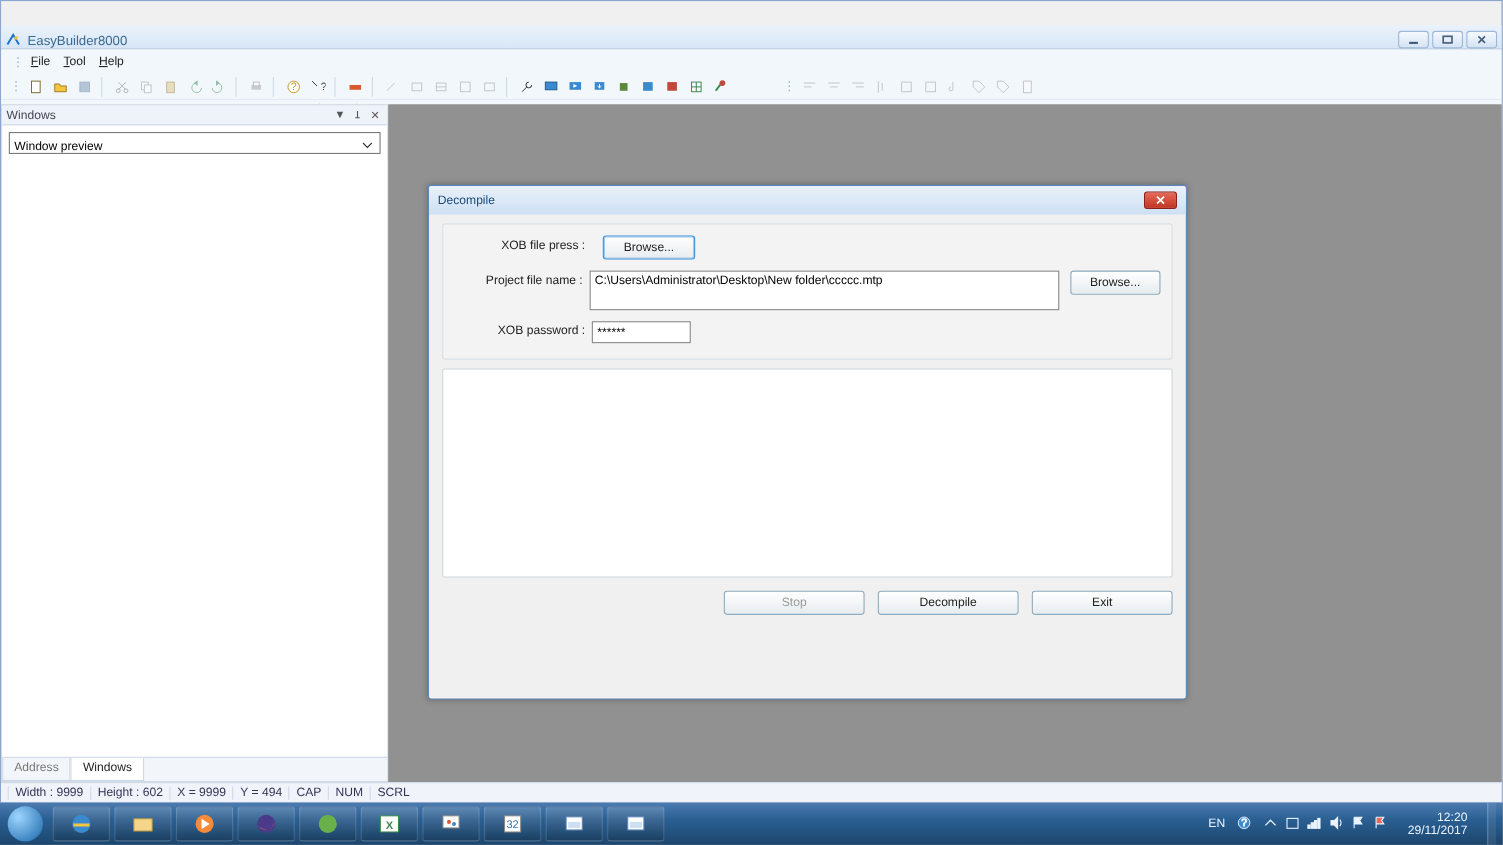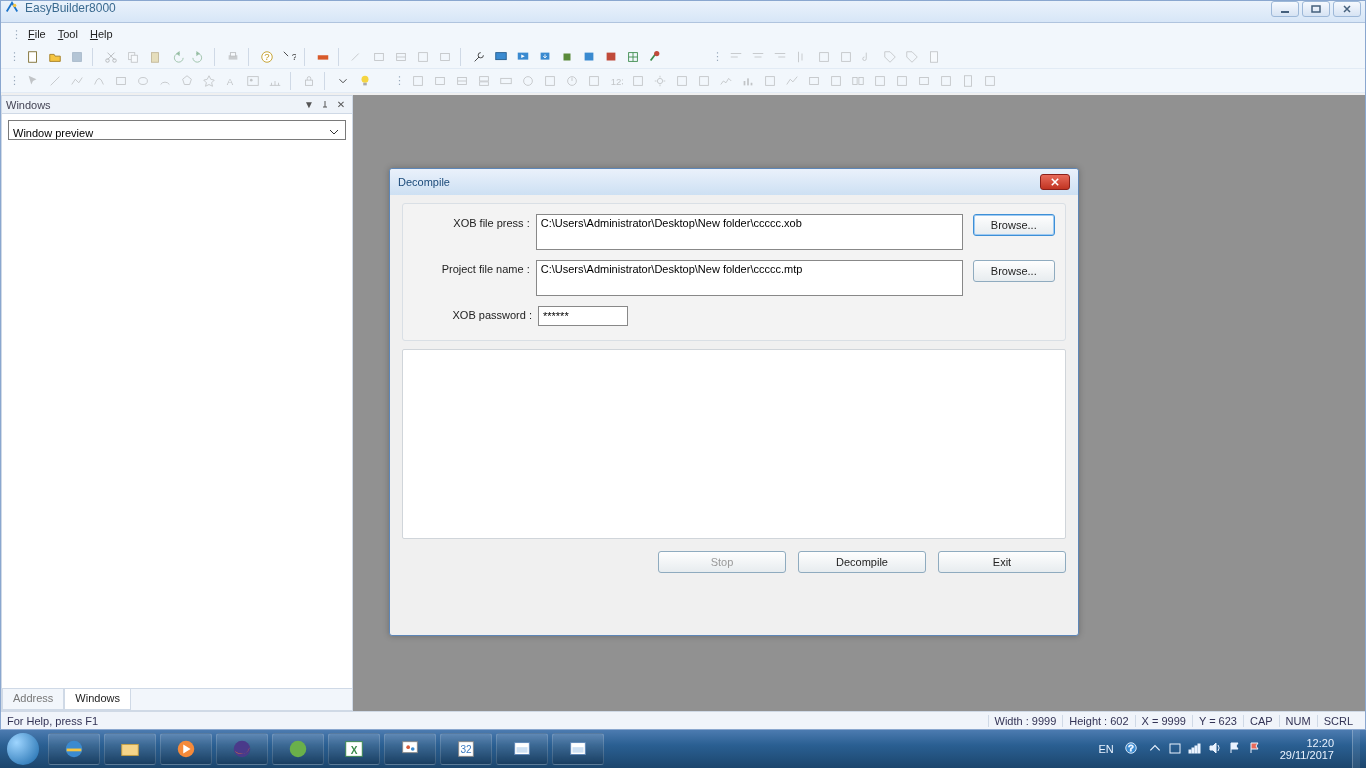--- a/index.html
+++ b/index.html
@@ -1,20 +1,20 @@
 <!DOCTYPE html>
 <html><head>
 <meta charset="utf-8">
 <style>
 * { box-sizing: border-box; margin: 0; padding: 0; font-family: 'Segoe UI', Tahoma, sans-serif; font-size: 11px; }
 html, body { width: 1366px; height: 768px; overflow: hidden; background: #919191; }
 
 .app-window { position: absolute; top: 0; left: 0; width: 1366px; height: 730px; background: #f0f0f0; border: 1px solid #8aa7cf; }
 
-.title-bar { height: 22px; background: linear-gradient(#eaf2fb,#d7e6f7); display: flex; align-items: flex-start; padding: 0 4px; color: #366; border-bottom: 1px solid #b0c4de;}
+.title-bar { height: 22px; background: linear-gradient(#eaf2fb,#d7e6f7); display: flex; align-items: flex-end; padding: 0 4px; color: #366; border-bottom: 1px solid #b0c4de; margin-top: 22px;}
 .title-bar .app-icon { width: 14px; height: 14px; margin-right: 6px; }
 .title-bar .title-text { flex: 1; color: #3a6a8f; font-size: 12px;}
 .title-bar .win-btn { width: 28px; height: 16px; margin-left: 3px; background: linear-gradient(#f6f9fe,#d6e3f3); border: 1px solid #9db8d8; border-radius: 3px; display:flex; align-items:center; justify-content:center;}
 .title-bar .win-btn svg { width:10px; height:10px; }
 
 .menu-bar { height: 22px; display: flex; align-items: center; padding-left: 10px; gap: 12px; background: #f2f7fc; }
 .menu-bar .dots{ color:#9ab; letter-spacing:0; margin-right:-6px;}
 .menu-item { color: #222; }
 .menu-item .ul { text-decoration: underline; }
 
@@ -578,46 +578,42 @@
       <div class="panel-tabs">
         <div class="panel-tab">Address</div>
         <div class="panel-tab active">Windows</div>
       </div>
     </div>
 
     <div class="mdi-area"></div>
   </div>
 
   <div class="status-bar">
-    <span class="sl">For Help, press F1</span>
     <span class="cell">Width : 9999</span>
     <span class="cell">Height : 602</span>
     <span class="cell">X = 9999</span>
-    <span class="cell">Y = 623</span>
+    <span class="cell">Y = 494</span>
     <span class="cell">CAP</span>
     <span class="cell">NUM</span>
     <span class="cell">SCRL</span>
   </div>
 
   <div class="dialog">
     <div class="dlg-title">
       <span>Decompile</span>
       <div class="dlg-close">
           <svg viewBox="0 0 10 10">
             <path d="M1 1l8 8M9 1l-8 8"></path>
           </svg>
         </div>
     </div>
     <div class="dlg-body">
       <div class="group">
         <div class="row">
           <div class="lbl">XOB file press :</div>
-          <div class="textbox tb-xob">
-              <span>C:\Users\Administrator\Desktop\New folder\ccccc.xob</span>
-            </div>
           <div class="browse-col">
               <div class="btn hl">Browse...</div>
             </div>
         </div>
         <div class="row">
           <div class="lbl">Project file name :</div>
           <div class="textbox tb-proj">
               <span>C:\Users\Administrator\Desktop\New folder\ccccc.mtp</span>
             </div>
           <div class="browse-col">

